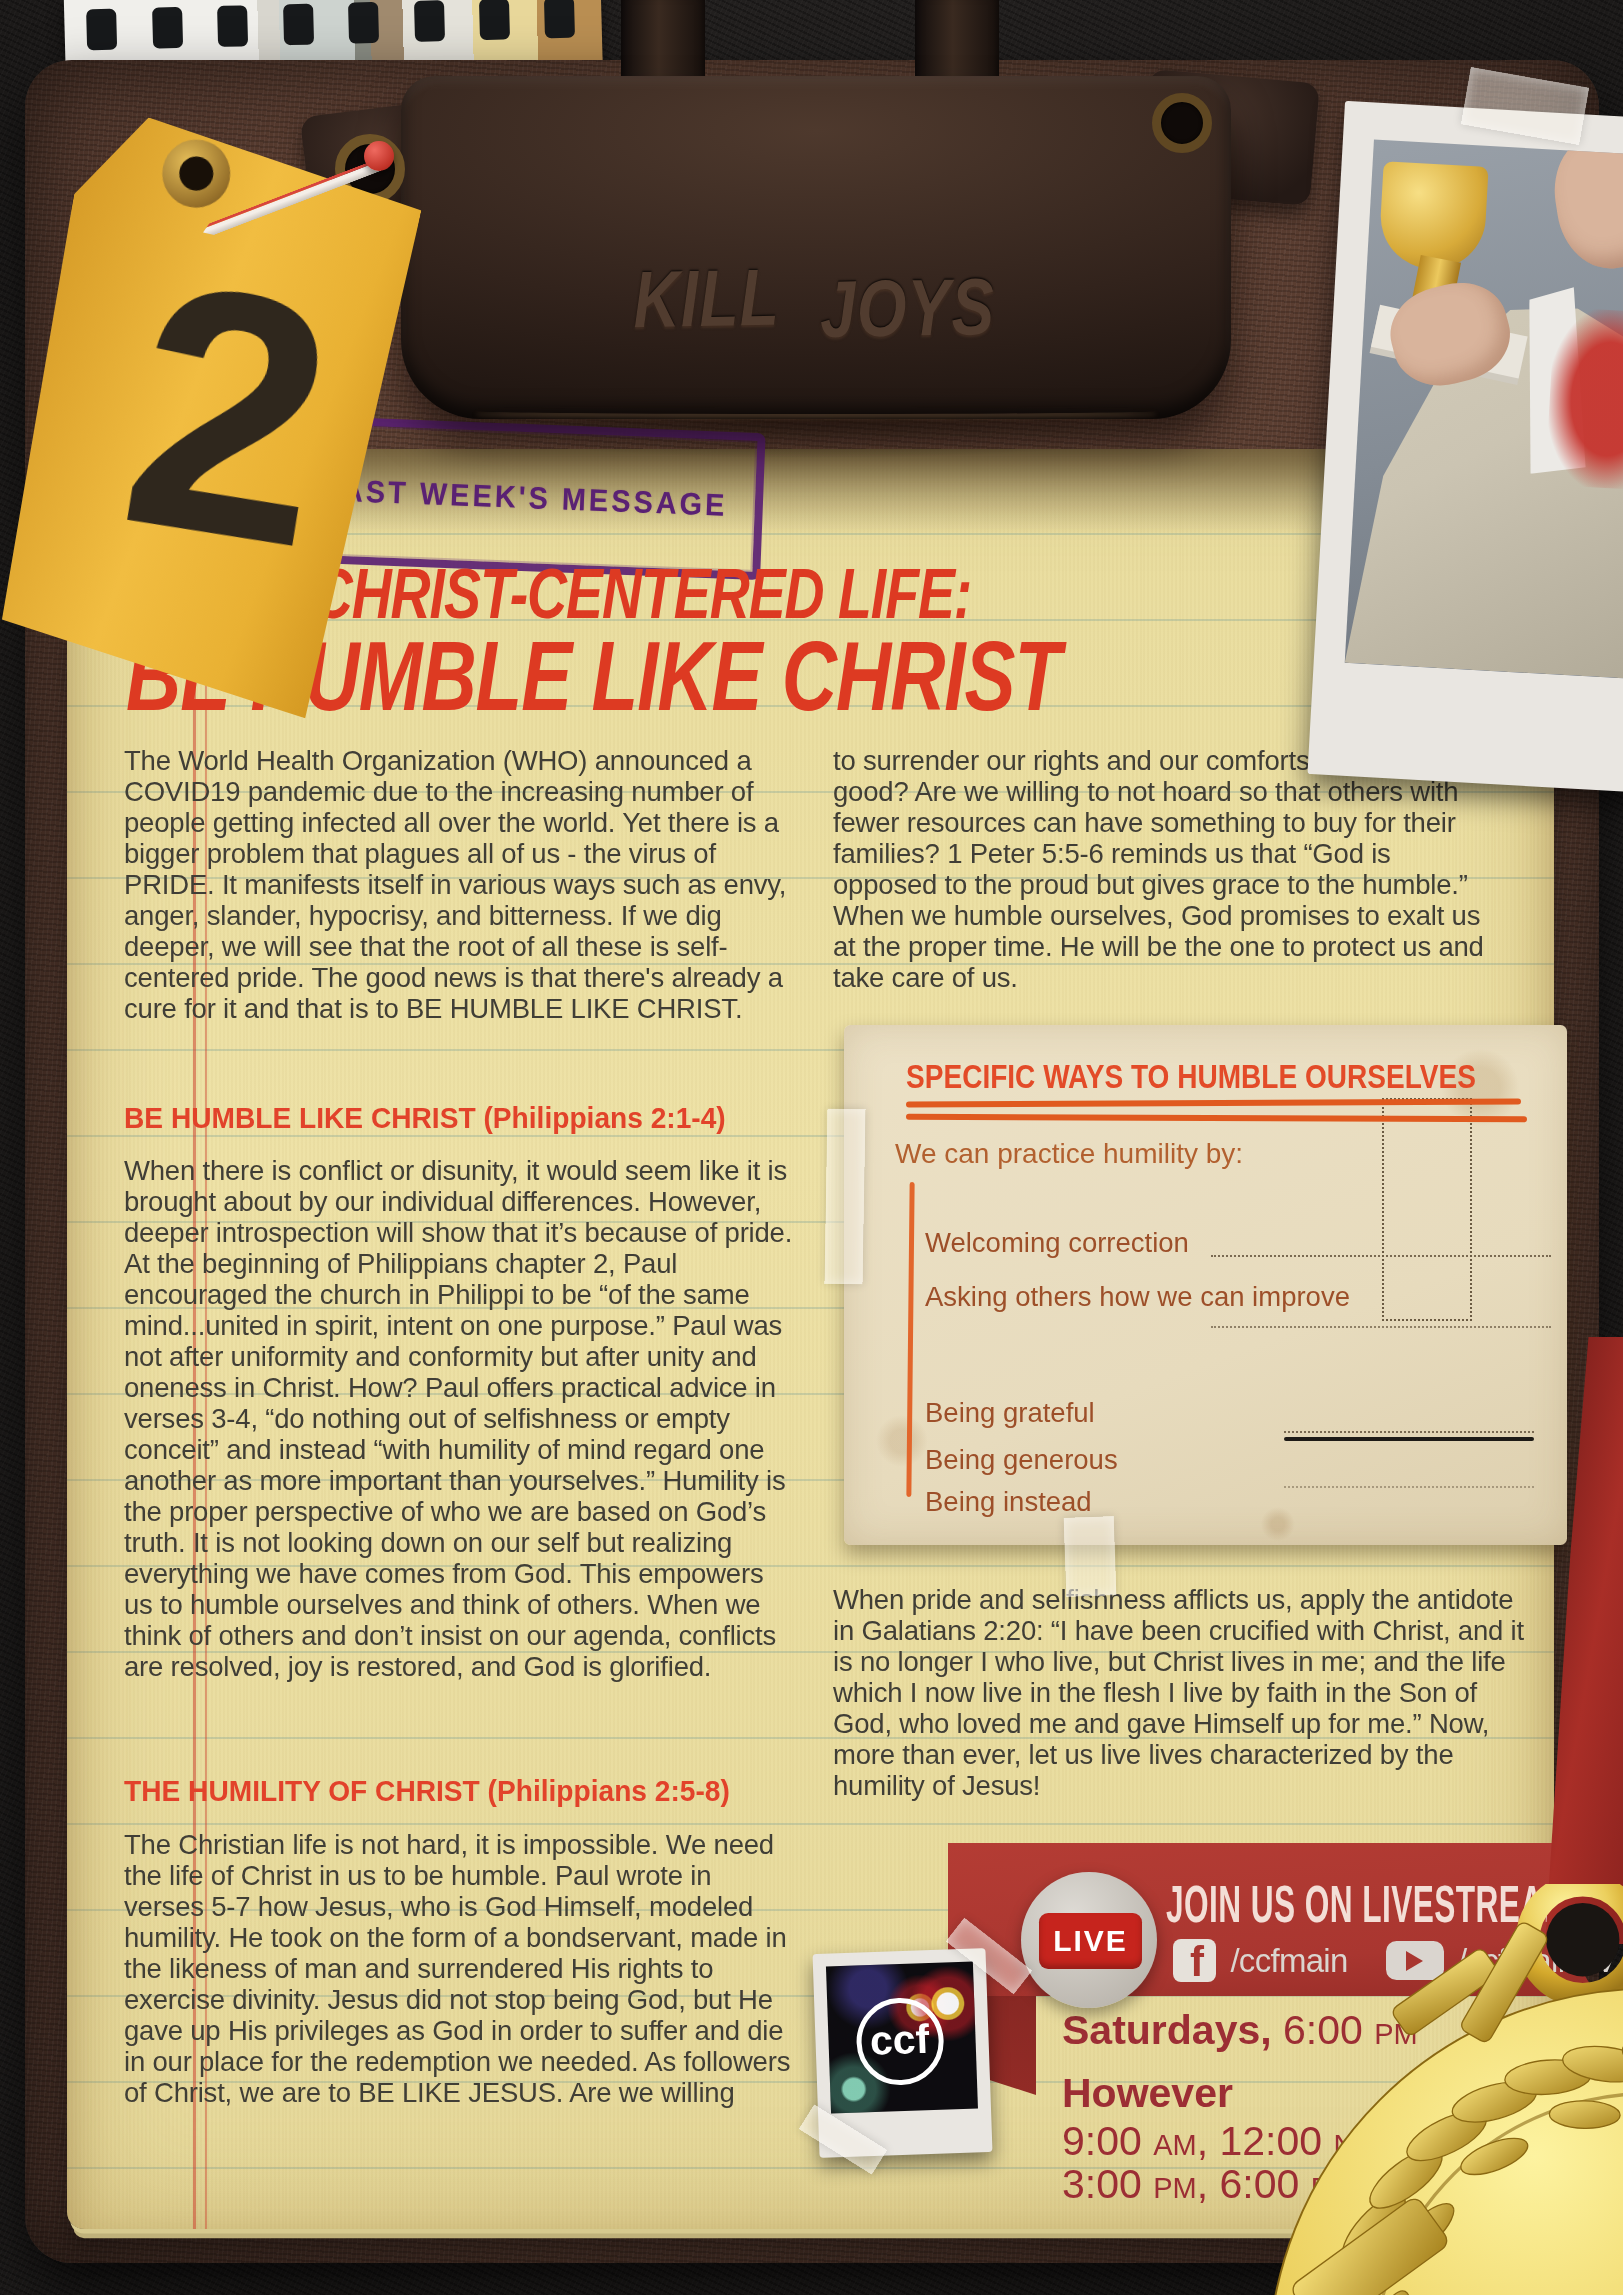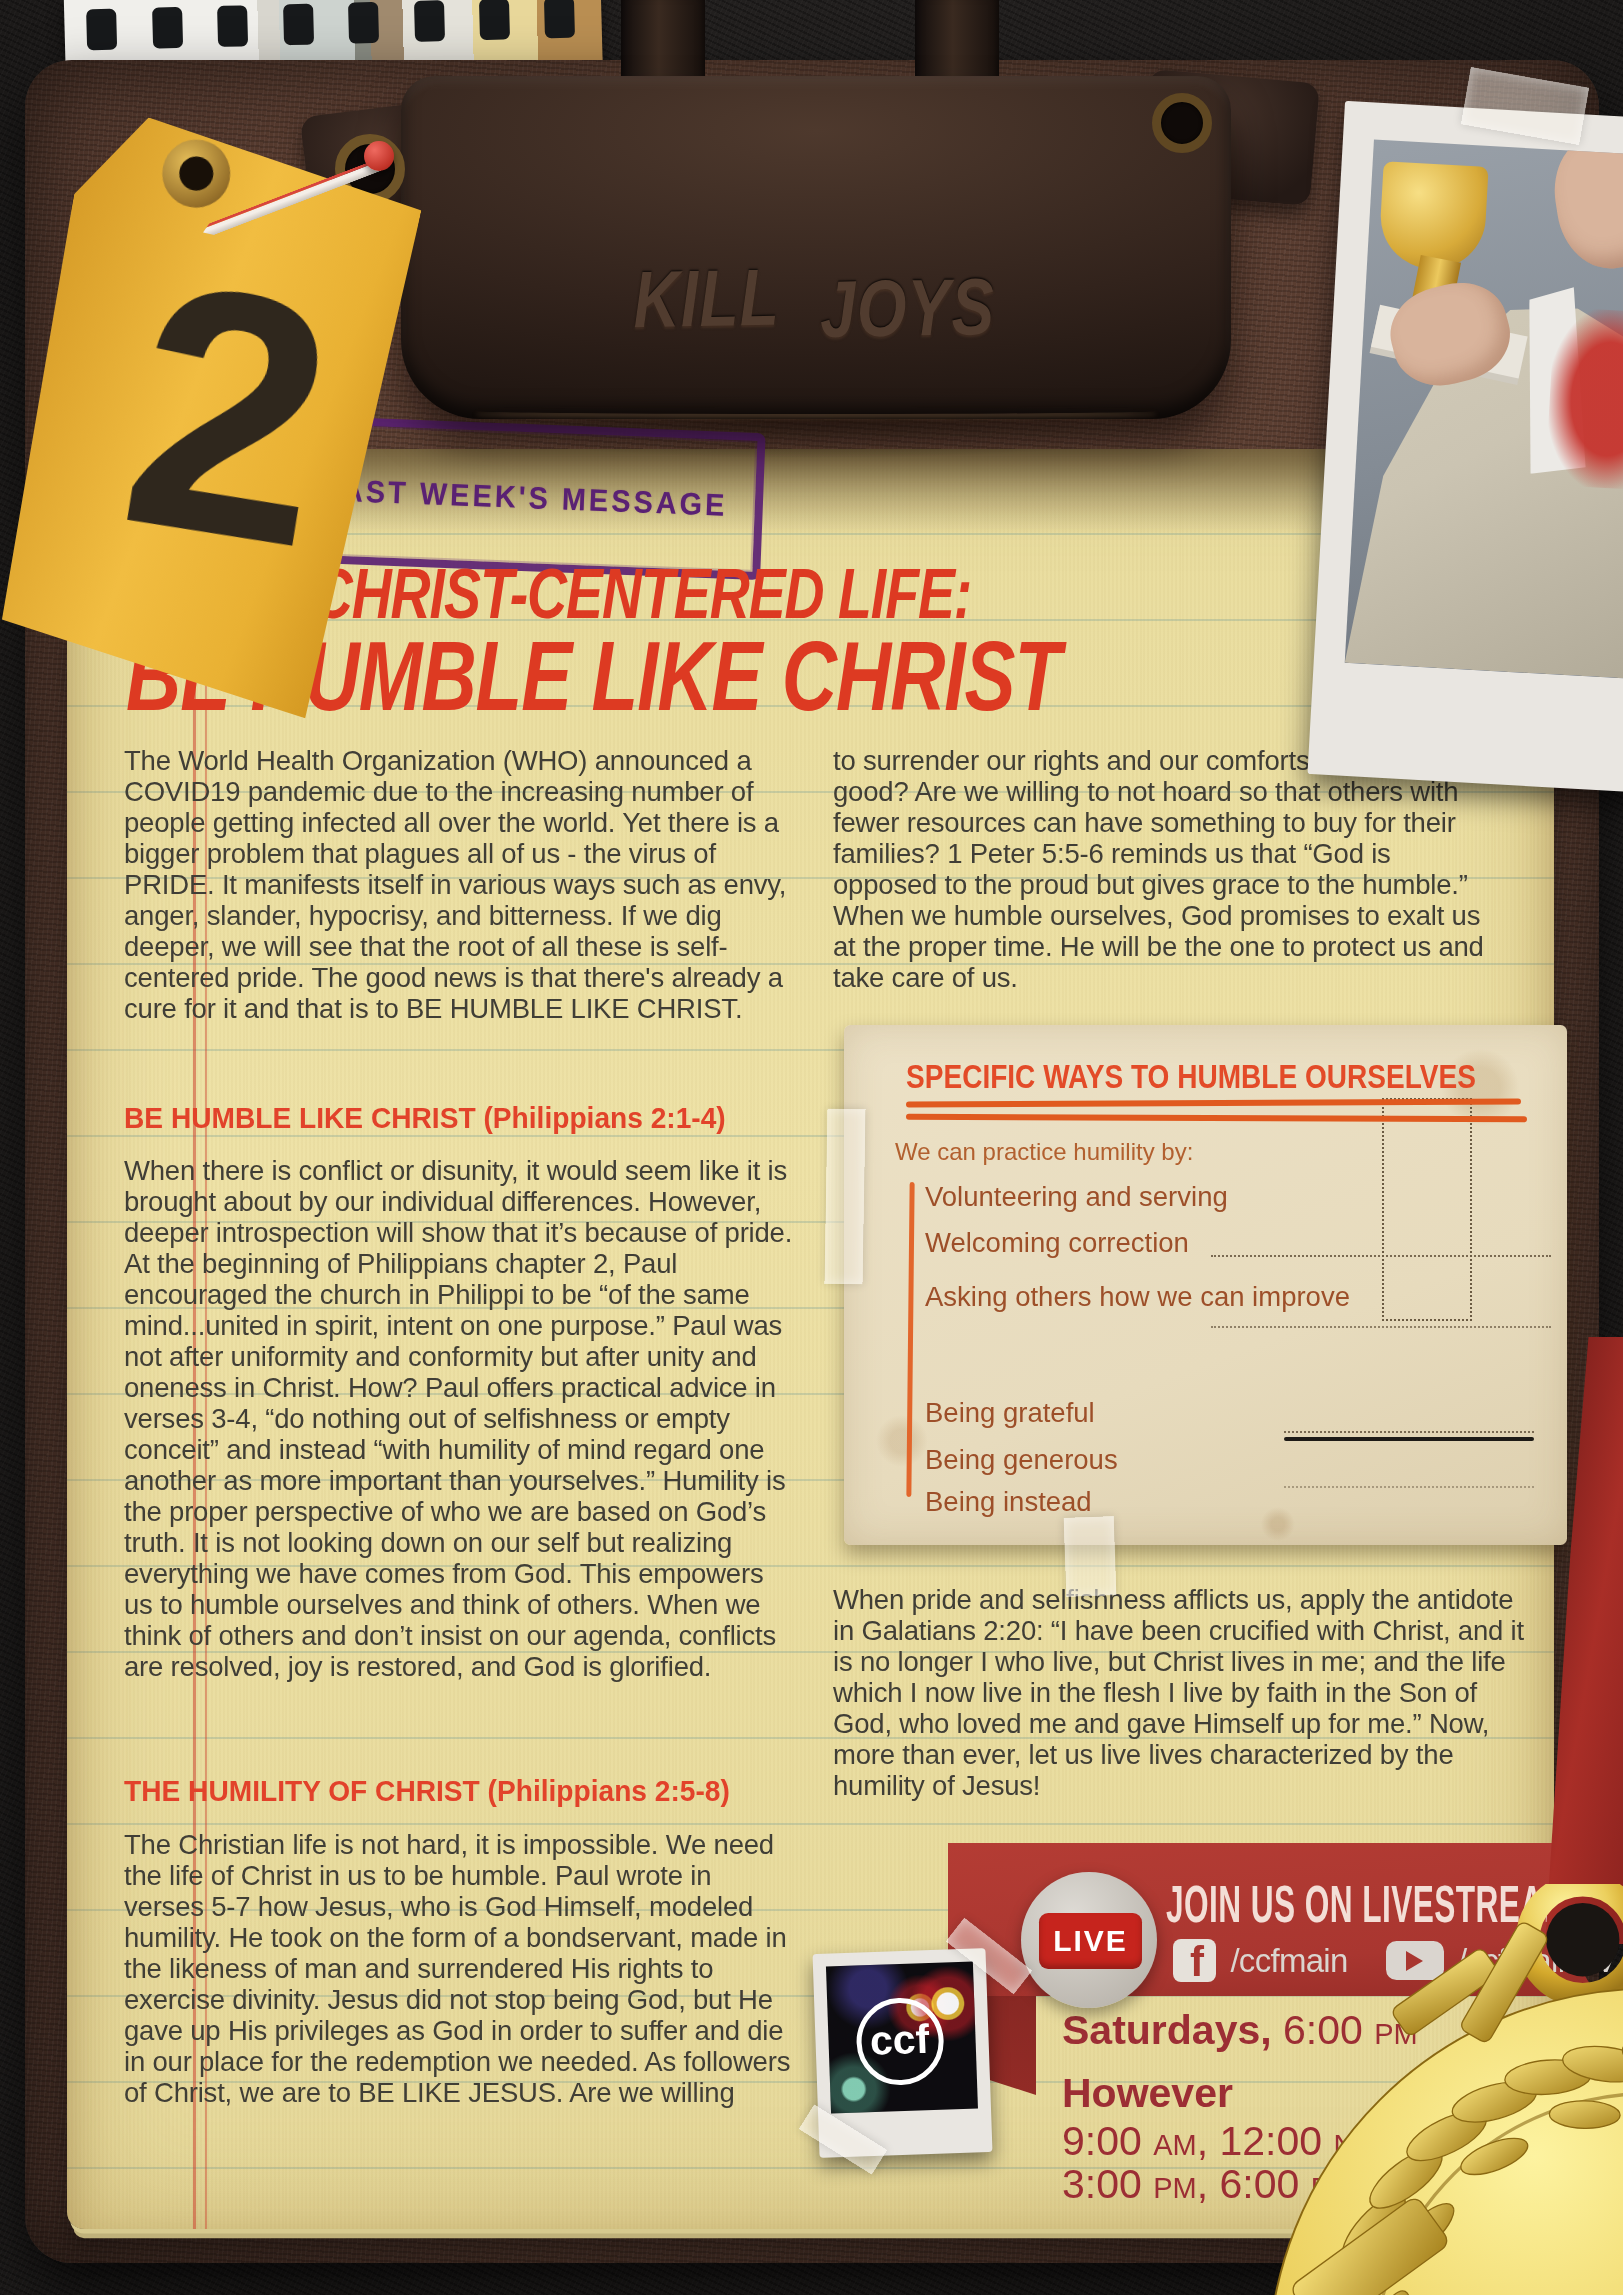--- a/index.html
+++ b/index.html
@@ -70,21 +70,21 @@
         radial-gradient(circle at 60% 96%, rgba(140,95,40,.18) 0 6.5px, transparent 17px),
         linear-gradient(160deg,#ece1c6 0%, #e7dbbd 60%, #ddcfae 100%);
       box-shadow:0 9.2px 19.6px rgba(40,25,10,.35), inset 0 0 39px rgba(120,90,40,.18);}
   .card-title{position:absolute;left:62px;top:33px;font-size:33px;font-weight:bold;color:#e34b28;
       white-space:nowrap;transform:scaleX(.85);transform-origin:left top;z-index:2;}
   .card-underline{position:absolute;left:62px;height:5.9px;background:#e05a1f;border-radius:3.3px;z-index:2;}
   .cu1{top:75px;width:615px;transform:rotate(-.3deg);}
   .cu2{top:90px;width:621px;transform:rotate(.25deg);}
   .stampbox{position:absolute;left:538px;top:73px;width:86px;height:219px;
       border:2px dotted #6b5b43;z-index:1;}
-  .card-intro{position:absolute;left:51px;top:113px;font-size:24px;color:#b2602f;}
+  .card-intro{position:absolute;left:51px;top:113px;font-size:28px;color:#b2602f;}
   .card-line{position:absolute;left:64px;top:157px;width:4.6px;height:315px;background:#e2662c;
       border-radius:2.6px;transform:rotate(.6deg);}
   .card-item{position:absolute;left:81px;font-size:27.5px;color:#9d4f29;width:628px;line-height:30px;}
   .ci0{top:157px;} .ci1{top:203px;} .ci2{top:257px;} .ci3{top:298px;}
   .ci4{top:373px;} .ci5{top:420px;} .ci6{top:462px;}
   .dotline{position:absolute;border-top:2.6px dotted #7a6a52;height:0;}
   .dl1{left:367px;top:230px;width:340px;}
   .dl2{left:367px;top:301px;width:340px;opacity:.8;}
   .dl3{left:440px;top:406px;width:250px;}
   .solidline{position:absolute;left:440px;top:412px;width:250px;height:3.9px;background:#1d1a16;border-radius:2px;}
@@ -245,21 +245,20 @@
   <div class="abs body-copy rcol p-r1">to surrender our rights and our comforts for the greater good? Are we willing to not hoard so that others with fewer resources can have something to buy for their families?  1 Peter 5:5-6 reminds us that “God is opposed to the proud but gives grace to the humble.” When we humble ourselves, God promises to exalt us at the proper time. He will be the one to protect us and take care of us.</div>
   <div class="abs body-copy rcol p-r2">When pride and selfishness afflicts us, apply the antidote in Galatians 2:20: “I have been crucified with Christ, and it is no longer I who live, but Christ lives in me; and the life which I now live in the flesh I live by faith in the Son of God, who loved me and gave Himself up for me.” Now, more than ever, let us live lives characterized by the humility of Jesus!</div>
 
   <div class="abs card">
     <div class="stampbox"></div>
     <div class="card-title">SPECIFIC WAYS TO HUMBLE OURSELVES</div>
     <div class="card-underline cu1"></div>
     <div class="card-underline cu2"></div>
     <div class="card-intro">We can practice humility by:</div>
     <div class="card-line"></div>
-    <div class="card-item ci0">Volunteering and serving</div>
     <div class="card-item ci1">Welcoming correction</div>
     <div class="card-item ci2">Asking others how we can improve</div>
     <div class="card-item ci5">Being generous</div>
     <div class="card-item ci4">Being grateful</div>
     <div class="card-item ci6">Being instead</div>
     <div class="dotline dl1"></div>
     <div class="dotline dl2"></div>
     <div class="dotline dl3"></div>
     <div class="solidline"></div>
     <div class="dotline dl4"></div>

